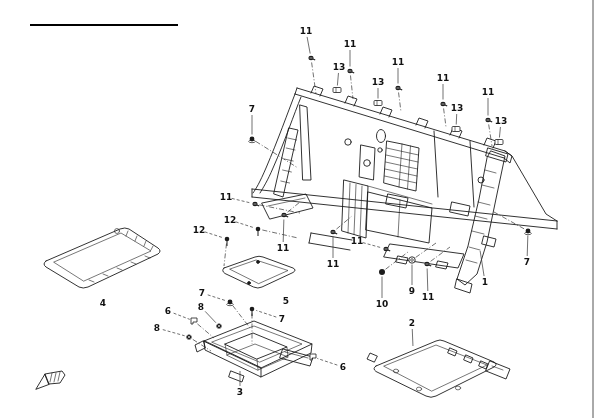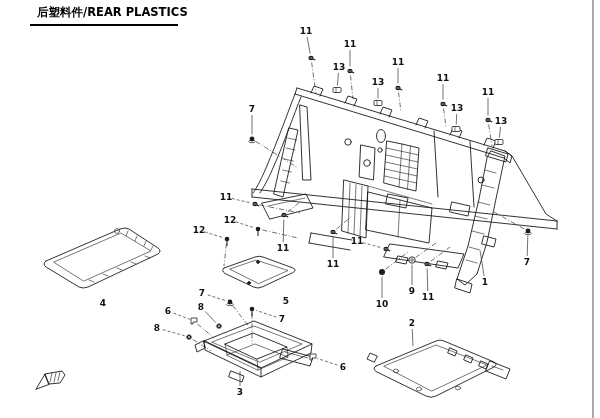--- a/index.html
+++ b/index.html
@@ -11,21 +11,20 @@
               border-top:2px solid #000;}
   svg{position:absolute;left:0;top:0;}
   .art{stroke:#1c1c1c;stroke-width:0.9;fill:none;stroke-linejoin:round;stroke-linecap:round;}
   .thin{stroke:#1c1c1c;stroke-width:0.6;fill:none;}
   .callout-text{font-family:"DejaVu Sans",sans-serif;font-size:9px;font-weight:bold;fill:#111;}
 </style>
 </head>
 <body>
 
 <div class="page">
-  <div class="title">后塑料件/REAR PLASTICS</div>
   <div class="title-rule"></div>
 
   <svg id="diagram" width="600" height="418" viewBox="0 0 600 418">
 
     <line id="right-border" x1="593" y1="0" x2="593" y2="418" stroke="#555" stroke-width="1"></line>
 
     <g class="art">
       <path d="M297,88 L505,151"></path>
       <path d="M295,94 L504,158"></path>
       <path d="M297,88 L295,94"></path>

